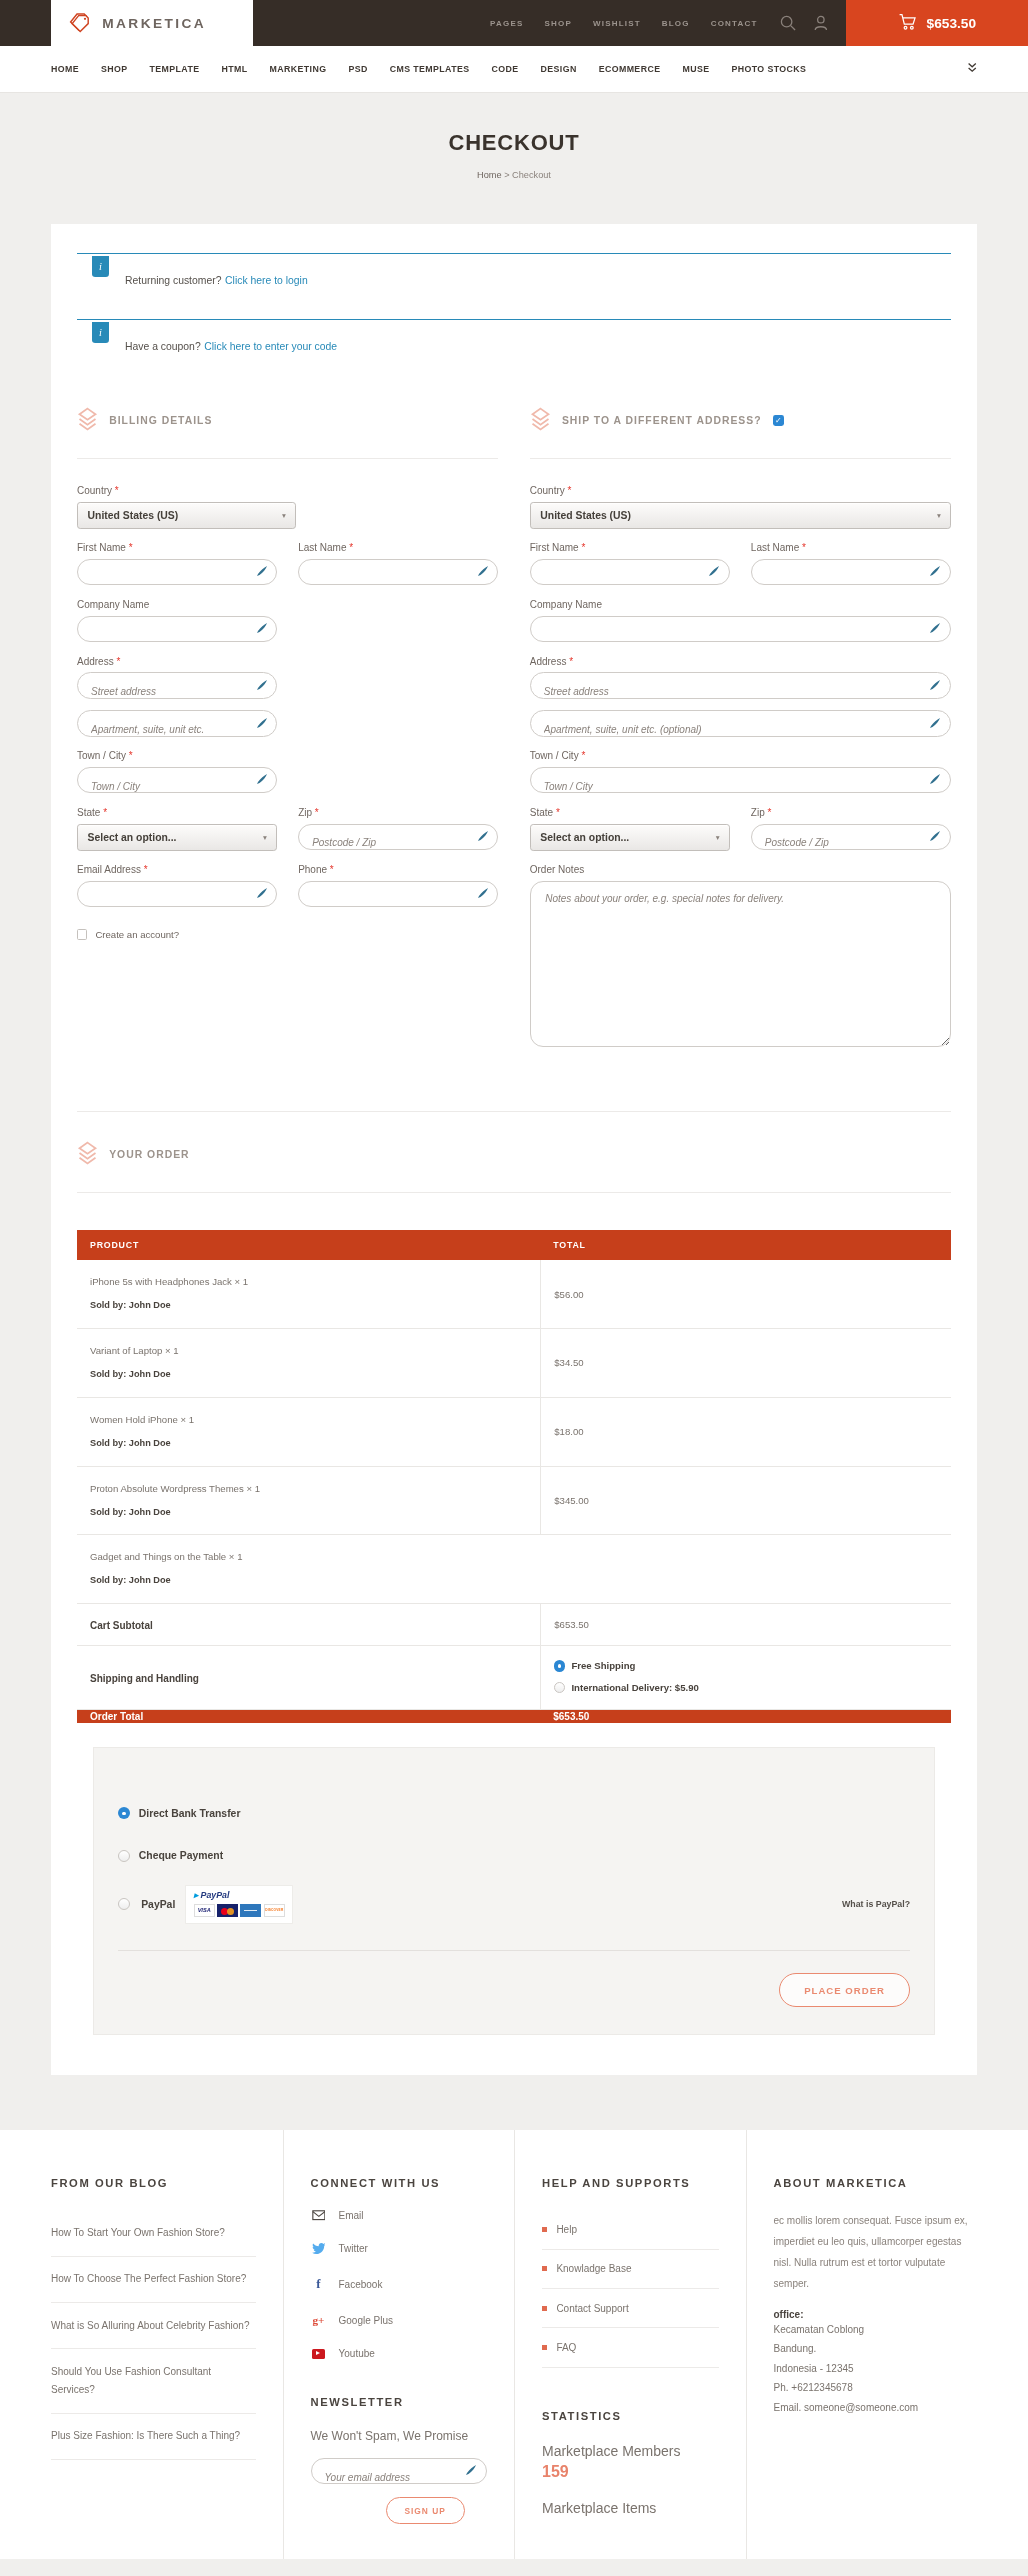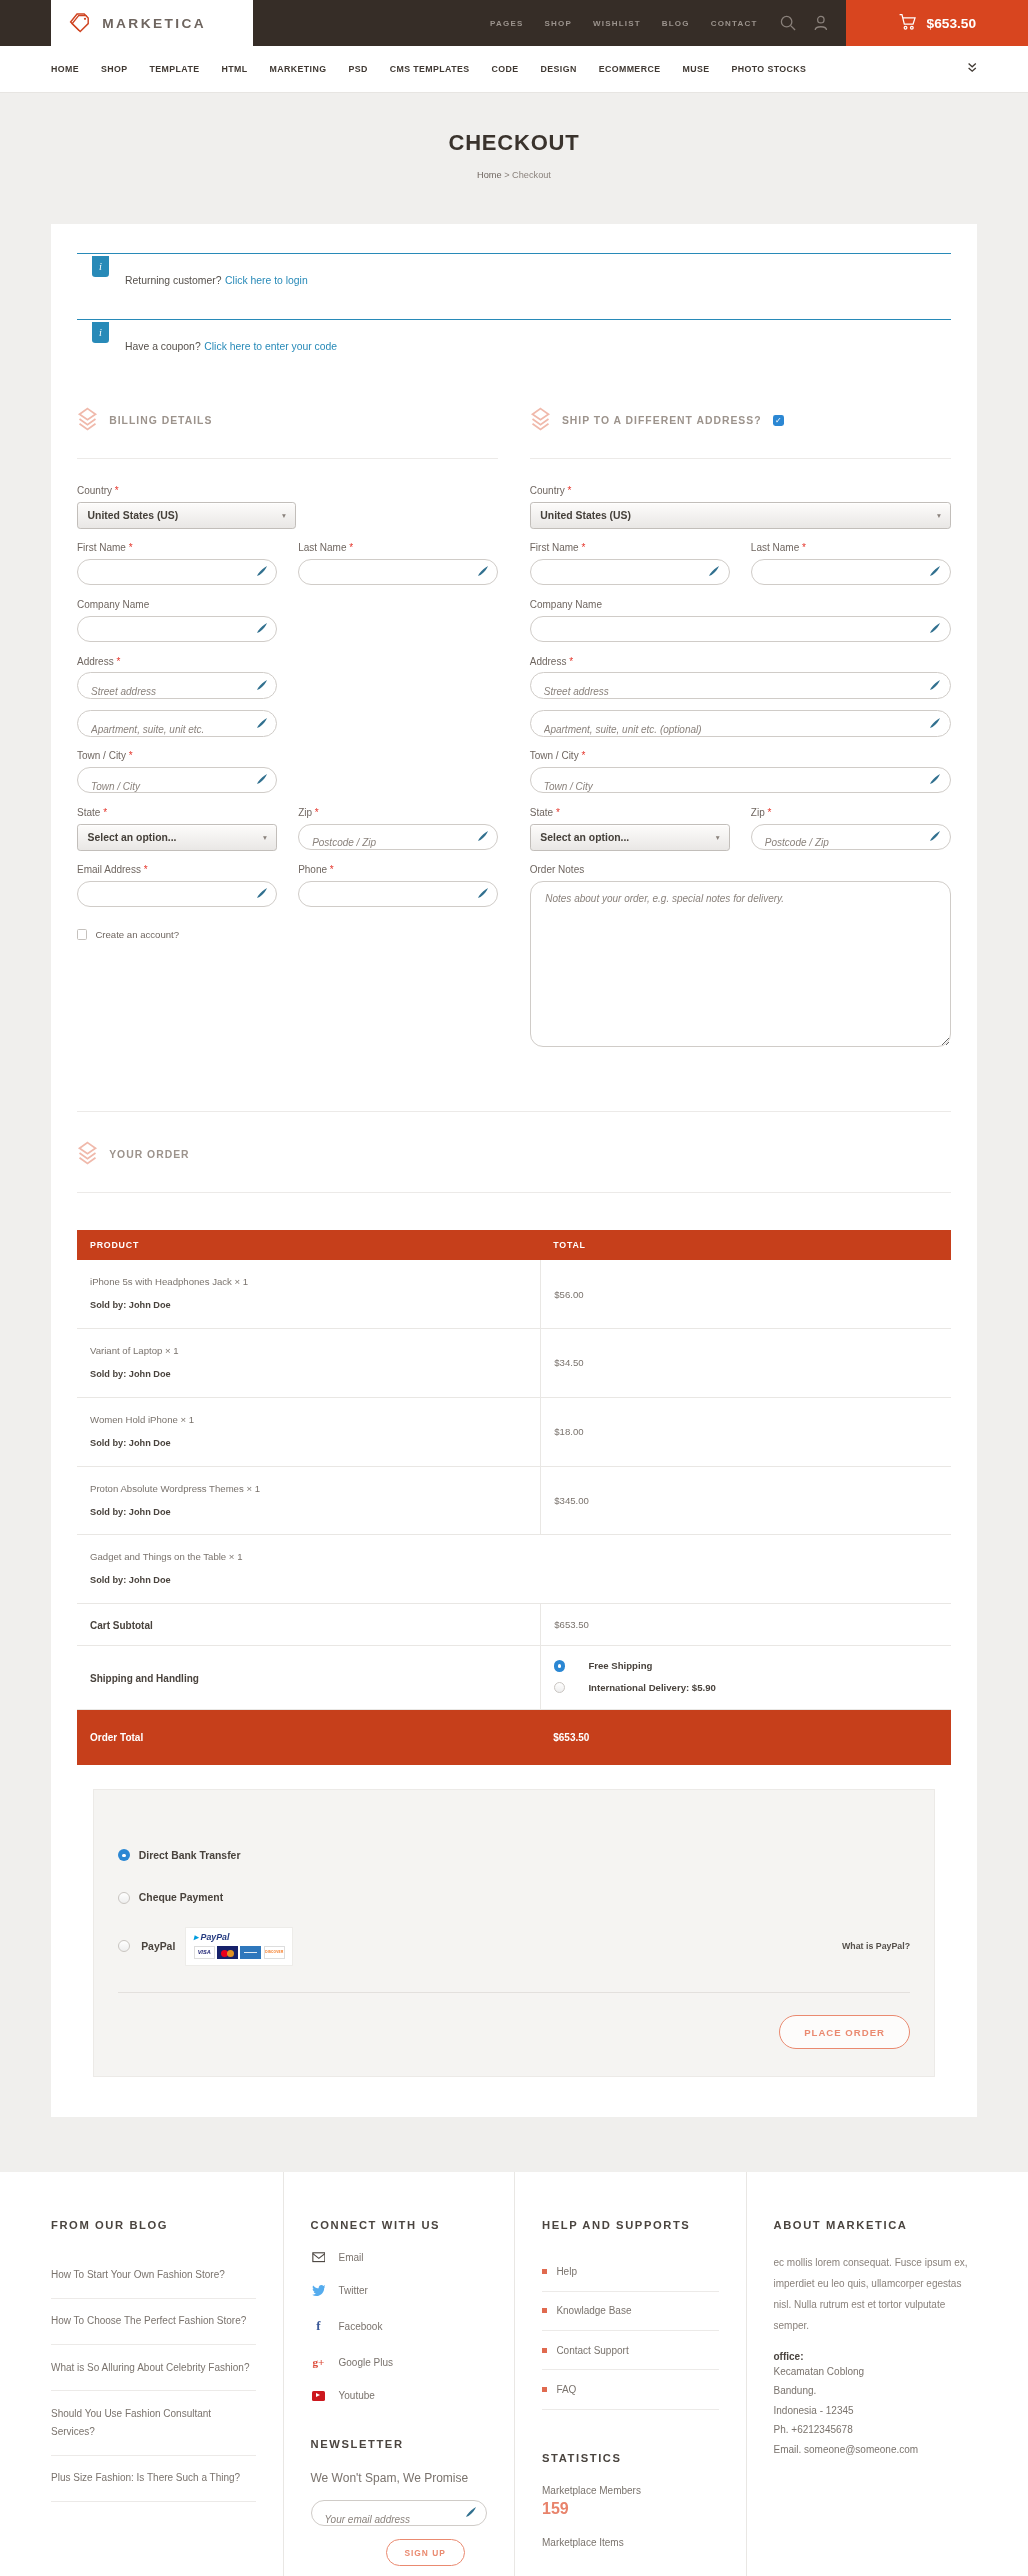--- a/index.html
+++ b/index.html
@@ -73,26 +73,26 @@
   .ohead div { font-size:8.8px; font-weight:bold; letter-spacing:0.8px; padding:10.4px 13px; }
   .oc1 { width:53%; }
   .oc2 { flex:1; }
   .orow { display:flex; border-bottom:0.8px solid #e9e7e4; }
   .orow .oc1 { padding:16px 13px 17.7px; }
   .orow .oc2 { border-left:0.8px solid #e9e7e4; padding:14.5px 13px; display:flex; align-items:center; font-size:9.6px; color:#7a736d; }
   .pname { font-size:9.6px; color:#7a736d; }
   .sold { font-size:9.2px; font-weight:bold; color:#49433d; margin-top:13px; }
   .sublabel { font-size:10px; font-weight:bold; color:#49433d; }
   .shiprow .oc2 { flex-direction:column; align-items:flex-start; gap:10.4px; padding:14.5px 13px 16px; }
-  .radio-line { display:flex; align-items:flex-start; gap:23px; font-size:9.6px; font-weight:bold; color:#49433d; cursor:pointer; }
+  .radio-line { display:flex; align-items:flex-start; gap:6px; font-size:9.6px; font-weight:bold; color:#49433d; cursor:pointer; }
   .radio { width:11.2px; height:11.2px; border-radius:50%; border:0.8px solid #c9c5c1; background:linear-gradient(#fff,#eee); position:relative; }
   .radio.on { border:none; background:#2b87d3; }
   .radio.on::after { content:""; position:absolute; left:4px; top:4px; width:3.2px; height:3.2px; border-radius:50%; background:#fff; }
   .ototal { display:flex; background:#c63f1b; color:#fff; font-weight:bold; }
-  .ototal div { padding:22px 13px; font-size:10px; }
+  .ototal div { padding:1px 13px; font-size:10px; }
 
   
   .paybox { margin:24px 16px 0; background:#f5f4f2; border:0.8px solid #eceae7; padding:24px 24px 27px; }
   .pm-row { display:flex; align-items:center; gap:8.8px; font-size:10.4px; font-weight:bold; color:#49433d;margin-top:35px; }
   .pm-radio { width:12px; height:12px; border-radius:50%; border:0.8px solid #c9c5c1; background:linear-gradient(#fff,#eee); position:relative; cursor:pointer; flex:none; }
   .pm-radio.on { border:none; background:#2b87d3; }
   .pm-radio.on::after { content:""; position:absolute; left:4.4px; top:4.4px; width:3.2px; height:3.2px; border-radius:50%; background:#fff; }
   .bubble { margin:13px 0 0 19px; background:#e7e4e1; border-radius:2.4px; padding:16px 22.5px; font-size:10px; line-height:2; color:#7a736d; position:relative; box-shadow:0 0.8px 1.6px rgba(0,0,0,.06); }
   .bubble::before { content:""; position:absolute; top:-6.4px; left:19px; border:6.4px solid transparent; border-bottom:6.4px solid #e7e4e1; border-top:0; }
   .mt36 { margin-top:30.5px; }
@@ -129,21 +129,21 @@
   .yt { width:13.7px; height:9.6px; background:#cc181e; border-radius:1.6px; position:relative; }
   .yt::after { content:""; position:absolute; left:4.8px; top:2.4px; border-left:4px solid #fff; border-top:2.4px solid transparent; border-bottom:2.4px solid transparent; }
   .nl-head { margin-top:37px; }
   .nl-tag { font-size:12px; color:#7a736d; margin-top:7px; }
   .nl-input { margin-top:14.5px; }
   .signup-wrap { display:flex; justify-content:flex-end; margin-top:13px; padding-right:22.5px; }
   .btn-signup { background:#fff; border:1.6px solid #ea8a70; color:#ea8a70; border-radius:14.5px; padding:7.2px 17.7px; font-family:inherit; font-size:8.4px; font-weight:bold; letter-spacing:1px; cursor:pointer; }
   .help-item { display:flex; align-items:center; gap:9.6px; font-size:10px; color:#7a736d; padding:13.7px 0; border-bottom:0.8px solid #eceae8; cursor:pointer; }
   .sq { width:4.8px; height:4.8px; background:#e06a4f; flex:none; }
   .stats-head { margin-top:42px; }
-  .stat-label { font-size:10px; color:#7a736d; margin-top:19px; }
+  .stat-label { font-size:14px; color:#7a736d; margin-top:19px; }
   .stat-value { font-size:16px; font-weight:bold; color:#e8836b; margin-top:4px; }
   .about-text { font-size:10px; color:#8a827c; line-height:2.1; margin:0; }
   .office-label { font-size:10px; font-weight:bold; color:#4a443f; margin-top:14.5px; }
   .office-line { font-size:10px; color:#7a736d; line-height:1.95; }
 </style>
 </head>
 <body>
 
 <div class="site-header">
   <div class="logo-box">

